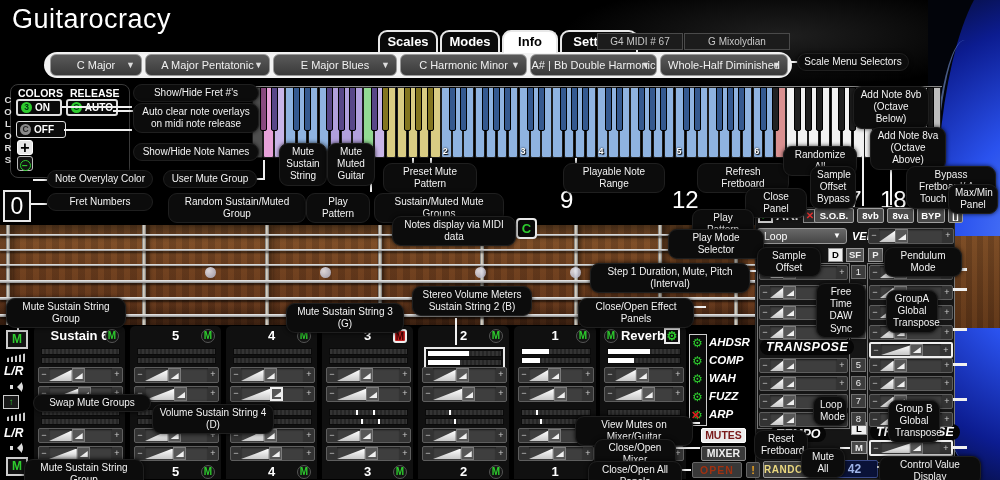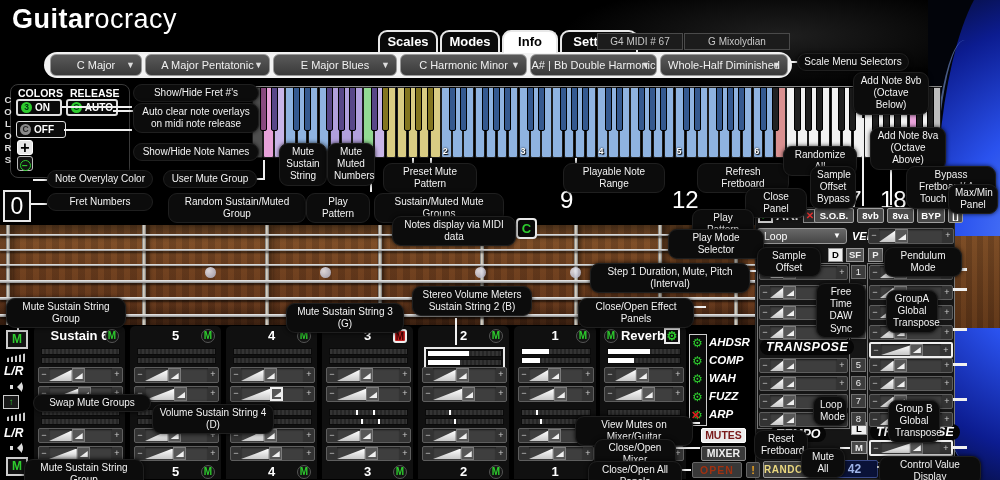--- a/index.html
+++ b/index.html
@@ -3,21 +3,21 @@
 <meta charset="utf-8">
 <style>
   html,body{margin:0;padding:0;background:#000;}
   #stage{position:relative;width:1000px;height:480px;background:#000;overflow:hidden;
          font-family:"Liberation Sans",sans-serif;color:#eee;}
   #stage *{box-sizing:border-box;}
   .abs{position:absolute;}
   
   #smoke{left:560px;top:0;width:400px;height:90px;background:radial-gradient(ellipse at 55% 40%,rgba(90,90,90,.35),rgba(0,0,0,0) 70%);}
   #logo{left:12px;top:4px;font-size:27px;color:#fff;letter-spacing:.5px;}
-  #logo b{font-weight:700;text-align:right;} #logo span{font-weight:400;}
+  #logo b{font-weight:400;text-align:right;} #logo span{font-weight:400;}
   .tab{position:absolute;top:30px;height:23px;background:#0a0a0a;border:2px solid #e8e8e8;border-bottom:none;
        border-radius:9px 9px 0 0;color:#fff;font-size:13px;font-weight:bold;text-align:center;line-height:19px;cursor:pointer;}
   .tab.active{background:#fff;color:#000;z-index:3;}
   .readout{position:absolute;top:33px;height:17px;background:#1c1c1c;border:1px solid #4a4a4a;color:#c8c8c8;
            font-size:10px;text-align:center;line-height:15px;}
   #scalebar{left:44px;top:52px;width:748px;height:26px;background:#f2f2f2;border-radius:13px;z-index:2;}
   .sel{position:absolute;top:2px;height:22px;background:linear-gradient(#5a5a5a,#3a3a3a);border:1px solid #999;
        border-radius:6px;color:#f0f0f0;font-size:11px;line-height:20px;text-align:center;cursor:pointer;}
   .sel i{font-style:normal;position:absolute;right:6px;top:0;font-size:9px;color:#ddd;}
   
@@ -977,28 +977,28 @@
 
   <div class="abs" id="tips">
       <div class="tip" style="left: 133px; top: 84px; width: 126px;">Show/Hide Fret #'s</div>
       <div class="tip" style="left: 133px; top: 103px; width: 126px;">Auto clear note overlays on midi note release</div>
       <div class="tip" style="left: 133px; top: 143px; width: 126px;">Show/Hide Note Names</div>
       <div class="tip" style="left: 47px; top: 170px; width: 106px;">Note Overylay Color</div>
       <div class="tip" style="left: 163px; top: 170px; width: 94px;">User Mute Group</div>
       <div class="tip" style="left: 47px; top: 193px; width: 106px;">Fret Numbers</div>
       <div class="tip" style="left: 168px; top: 193px; width: 138px;">Random Sustain/Muted Group</div>
       <div class="tip" style="left: 279px; top: 143px; width: 48px;">Mute Sustain String</div>
-      <div class="tip" style="left: 327px; top: 143px; width: 48px;">Mute Muted Numbers</div>
+      <div class="tip" style="left: 327px; top: 143px; width: 48px;">Mute Muted Guitar</div>
       <div class="tip" style="left: 383px; top: 163px; width: 94px;">Preset Mute Pattern</div>
       <div class="tip" style="left: 306px; top: 193px; width: 64px;">Play Pattern</div>
       <div class="tip" style="left: 374px; top: 193px; width: 130px;">Sustain/Muted Mute Groups</div>
       <div class="tip" style="left: 563px; top: 163px; width: 102px;">Playable Note Range</div>
       <div class="tip" style="left: 697px; top: 163px; width: 92px;">Refresh Fretboard</div>
       <div class="tip" style="left: 783px; top: 146px; width: 74px;">Randomize All</div>
-      <div class="tip" style="left: 853px; top: 72px; width: 76px; text-align: center;">Add Note 8vb (Octave Below)</div>
+      <div class="tip" style="left: 853px; top: 86px; width: 76px; text-align: center;">Add Note 8vb (Octave Below)</div>
       <div class="tip" style="left: 870px; top: 127px; width: 76px;">Add Note 8va (Octave Above)</div>
       <div class="tip" style="left: 810px; top: 166px; width: 46px;">Sample Offset Bypass</div>
       <div class="tip" style="left: 906px; top: 166px; width: 90px;">Bypass Fretboard/ Arp Touch To Play</div>
       <div class="tip" style="left: 745px; top: 188px; width: 62px;">Close Panel</div>
       <div class="tip" style="left: 692px; top: 209px; width: 62px;">Play Pattern</div>
       <div class="tip" style="left: 668px; top: 229px; width: 96px;">Play Mode Selector</div>
       <div class="tip" style="left: 948px; top: 184px; width: 50px;">Max/Min Panel</div>
       <div class="tip" style="left: 392px; top: 216px; width: 124px;">Notes display via MIDI data</div>
       <div class="tip" style="left: 590px; top: 263px; width: 160px;">Step 1 Duration, Mute, Pitch (Interval)</div>
       <div class="tip" style="left: 578px; top: 298px; width: 116px;">Close/Open Effect Panels</div>

